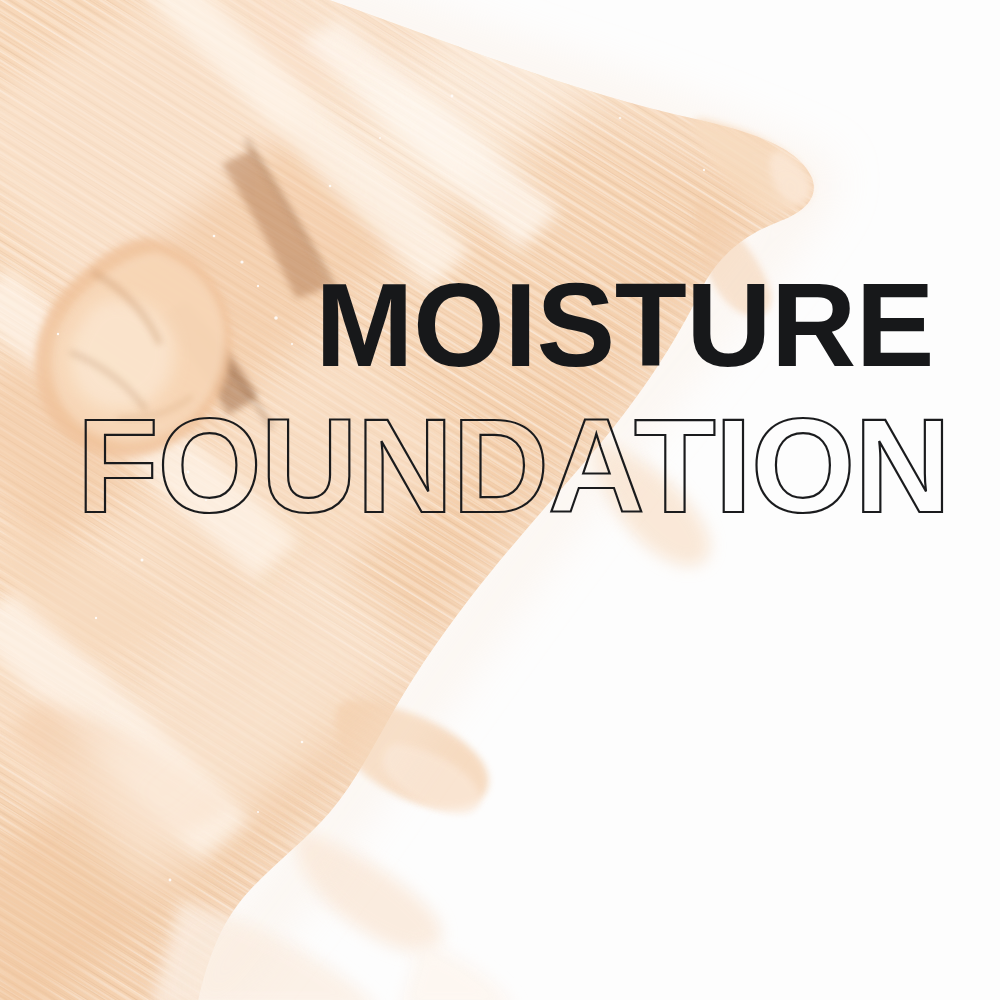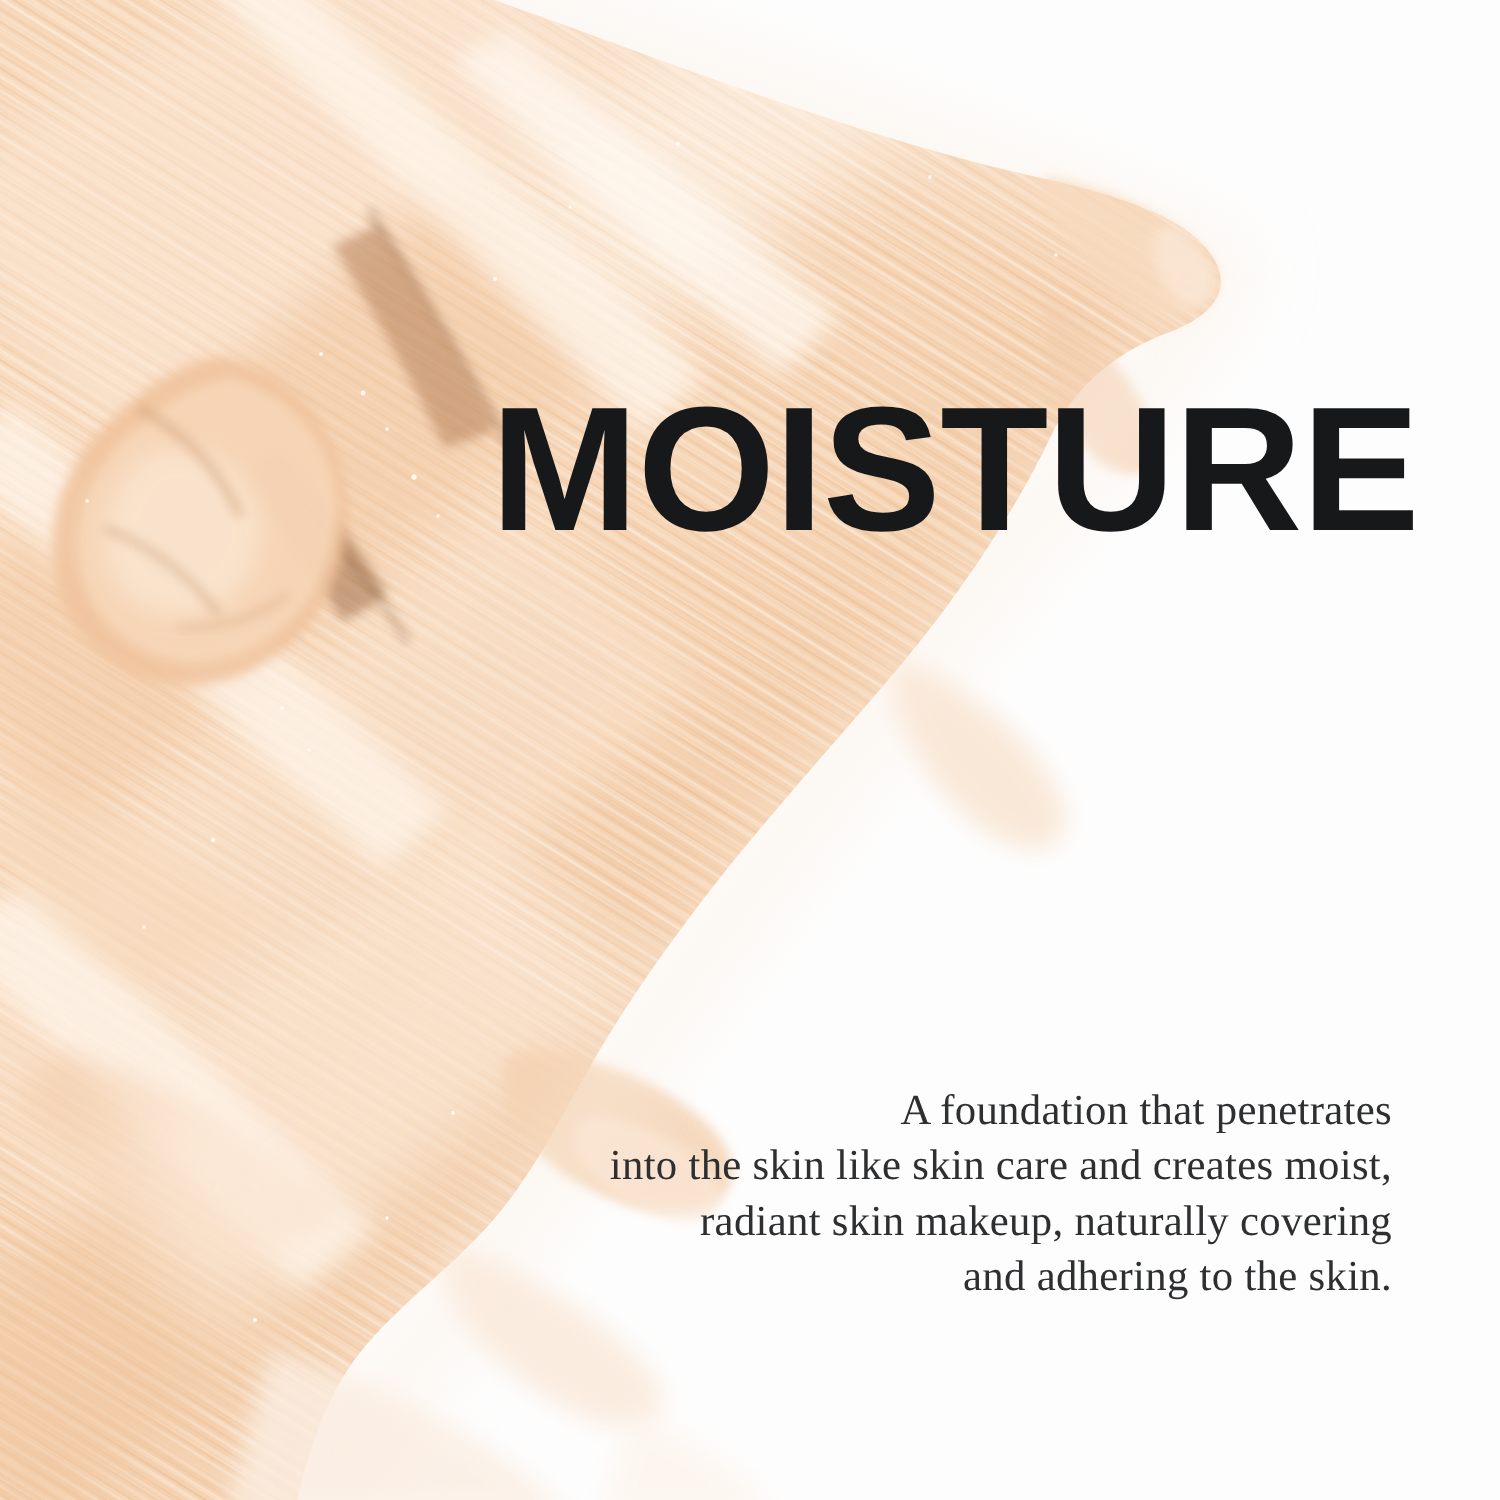--- a/index.html
+++ b/index.html
@@ -35,21 +35,21 @@
     text-align: right;
     z-index: 5;
   }
   .headline {
     display: block;
     font-family: "Liberation Sans", sans-serif;
     font-weight: 700;
     color: #17181a;
     letter-spacing: -0.5px;
     line-height: 0.98;
-    margin: 4px;
+    margin: 16px;
     white-space: nowrap;
   }
   .headline-1 { font-size: 118px; }
   .headline-2 { font-size: 118px; margin-top: 16px; }
 
   .headline-outline {
     display: block;
     font-family: "Liberation Sans", sans-serif;
     font-weight: 700;
     font-size: 134px;
@@ -277,22 +277,17 @@
 
       <path d="M 300,-10 C 480,60 660,110 812,180
                C 770,250 700,330 620,430
                C 520,560 420,700 330,830
                C 270,916 220,970 196,1010" stroke="#fbeadb" stroke-width="30" fill="none" opacity="0.60" filter="url(#fBlurXl)"></path>
     </g>
   </svg>
 
   <div class="headline-block">
     <span class="headline headline-1">MOISTURE</span>
+    <span class="headline-outline">FOUNDATION</span>
   </div>
 
-  <div class="body-copy">
-    <span class="line">A foundation that penetrates</span>
-    <span class="line">into the skin like skin care and creates moist,</span>
-    <span class="line">radiant skin makeup, naturally covering</span>
-    <span class="line">and adhering to the skin.</span>
-  </div>
 
 </div>
 
 </body></html>

